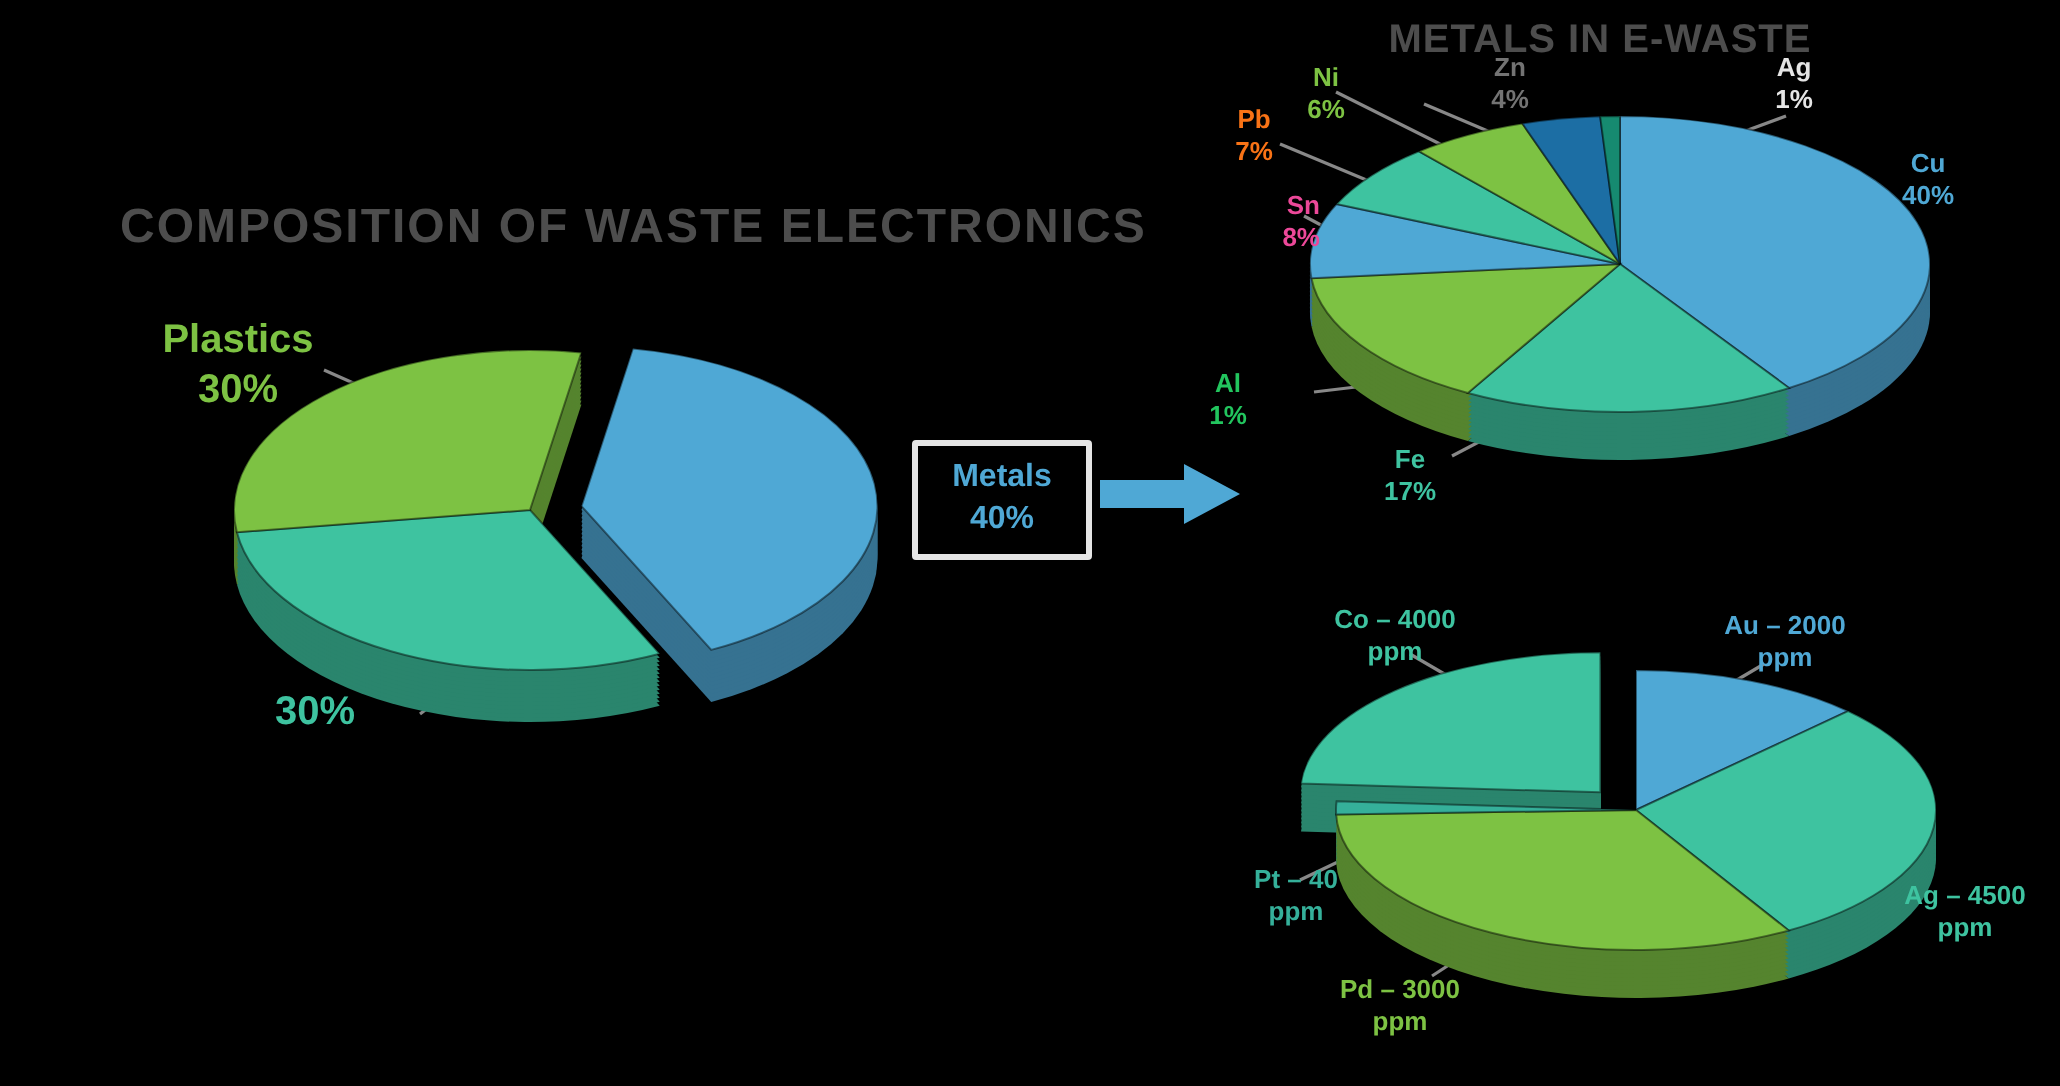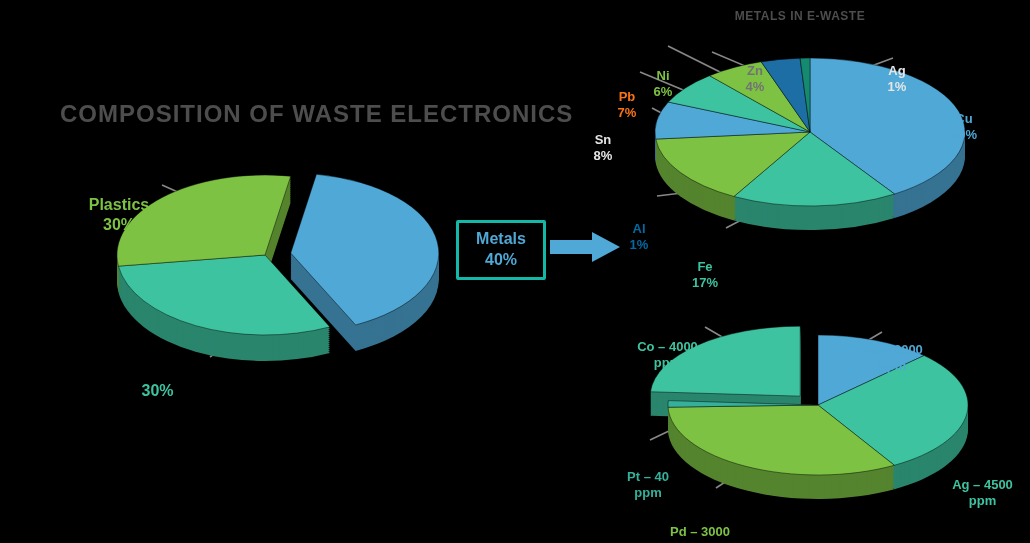--- a/index.html
+++ b/index.html
@@ -1,30 +1,30 @@
 <!DOCTYPE html>
 <html><head>
 <meta charset="utf-8">
 <style>
   html,body{margin:0;padding:0;background:#000;}
   #stage{position:relative;width:1030px;height:543px;background:#000;overflow:hidden;
          font-family:"Liberation Sans",sans-serif;}
   #pie-layer{position:absolute;left:0;top:0;}
   .main-title{position:absolute;left:60px;top:100px;width:470px;color:#4d4d4d;
               font-size:24px;font-weight:bold;letter-spacing:1px;white-space:nowrap;}
-  .sub-title{position:absolute;color:#4d4d4d;font-size:12px;font-weight:bold;
+  .sub-title{position:absolute;color:#4d4d4d;font-size:20px;font-weight:bold;
              text-align:center;letter-spacing:0.5px;white-space:nowrap;}
   .sub-title.metals{left:655px;top:9px;width:290px;}
   .sub-title.precious{left:655px;top:281px;width:320px;font-size:13px;}
-  .pie-label{position:absolute;font-weight:bold;text-align:center;line-height:1.25;margin-top:37px;}
+  .pie-label{position:absolute;font-weight:bold;text-align:center;line-height:1.25;}
   .pie-label .l1,.pie-label .l2{display:block;}
-  .big{font-size:16px;}
+  .big{font-size:20px;}
   .small{font-size:13px;}
   .callout-box{position:absolute;left:456px;top:220px;width:84px;height:54px;
-               border:3px solid #14b8a6;border-radius:2px;display:flex;flex-direction:column;
+               border:3px solid #e5e5e5;border-radius:2px;display:flex;flex-direction:column;
                align-items:center;justify-content:center;color:#4FA8D5;font-weight:bold;
                font-size:16px;line-height:1.3;}
 </style>
 </head>
 <body>
 
 <div id="stage">
 
   <svg id="pie-layer" width="1030" height="543">
       <line x1="162" y1="185" x2="225" y2="213" stroke="#888888" stroke-width="1.6"></line>
@@ -279,25 +279,25 @@
     <span class="l2">6%</span>
   </div>
   <div class="pie-label small" style="left:732px;top:26px;width:46px;color:#737373;">
     <span class="l1">Zn</span>
     <span class="l2">4%</span>
   </div>
   <div class="pie-label small" style="left:604px;top:52px;width:46px;color:#f97316;">
     <span class="l1">Pb</span>
     <span class="l2">7%</span>
   </div>
-  <div class="pie-label small" style="left:580px;top:95px;width:46px;color:#e5e5e5;">
+  <div class="pie-label small" style="left:614px;top:95px;width:46px;color:#ec4899;text-align:right;">
     <span class="l1">Sn</span>
     <span class="l2">8%</span>
   </div>
-  <div class="pie-label small" style="left:614px;top:184px;width:50px;color:#0369a1;">
+  <div class="pie-label small" style="left:589px;top:184px;width:50px;color:#22c55e;">
     <span class="l1">Al</span>
     <span class="l2">1%</span>
   </div>
   <div class="pie-label small" style="left:680px;top:222px;width:50px;color:#3EC3A0;">
     <span class="l1">Fe</span>
     <span class="l2">17%</span>
   </div>
   <div class="pie-label small" style="left:938px;top:74px;width:52px;color:#4FA8D5;">
     <span class="l1">Cu</span>
     <span class="l2">40%</span>
@@ -316,18 +316,18 @@
     <span class="l2">ppm</span>
   </div>
   <div class="pie-label small" style="left:645px;top:487px;width:110px;color:#7DC243;">
     <span class="l1">Pd – 3000</span>
     <span class="l2">ppm</span>
   </div>
   <div class="pie-label small" style="left:608px;top:432px;width:80px;color:#35B09A;">
     <span class="l1">Pt – 40</span>
     <span class="l2">ppm</span>
   </div>
-  <div class="pie-label small" style="left:615px;top:302px;width:105px;color:#3EC3A0;">
+  <div class="pie-label small" style="left:645px;top:302px;width:105px;color:#3EC3A0;">
     <span class="l1">Co – 4000</span>
     <span class="l2">ppm</span>
   </div>
 
 </div>
 
 </body></html>

